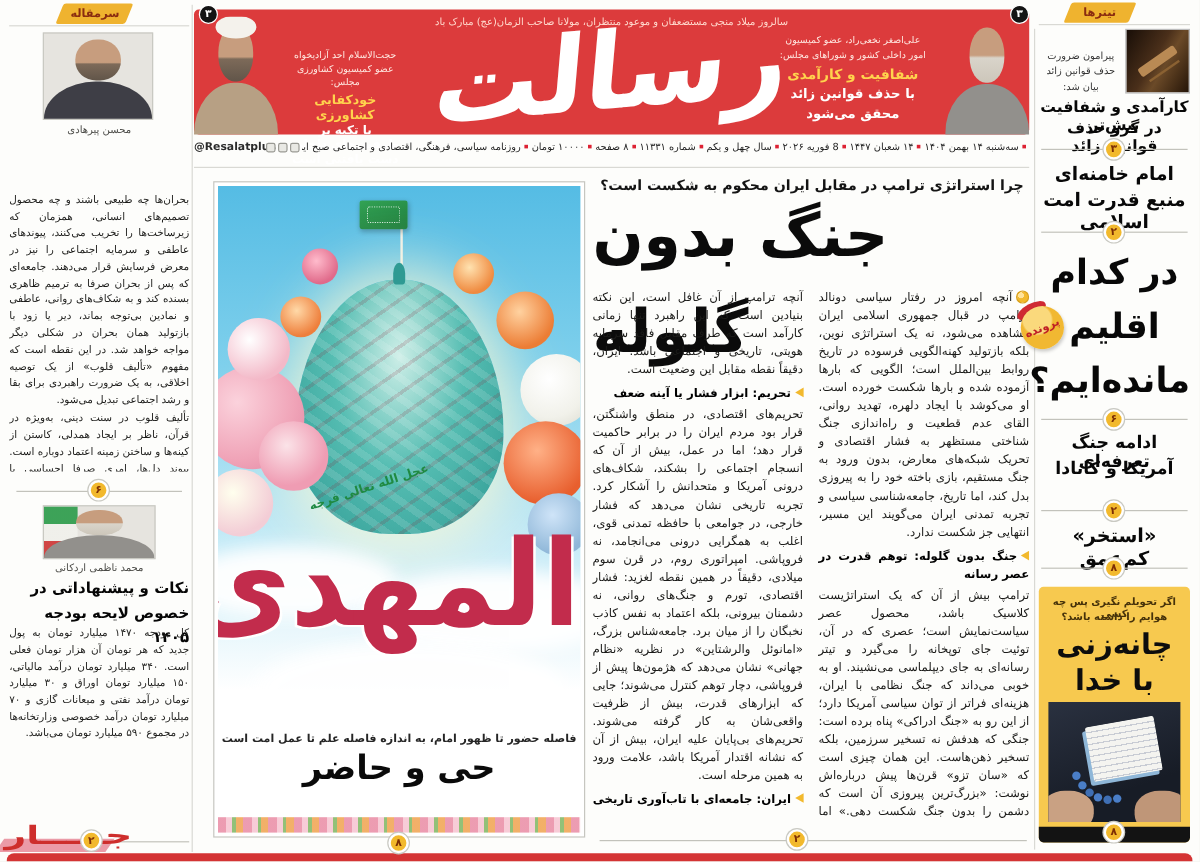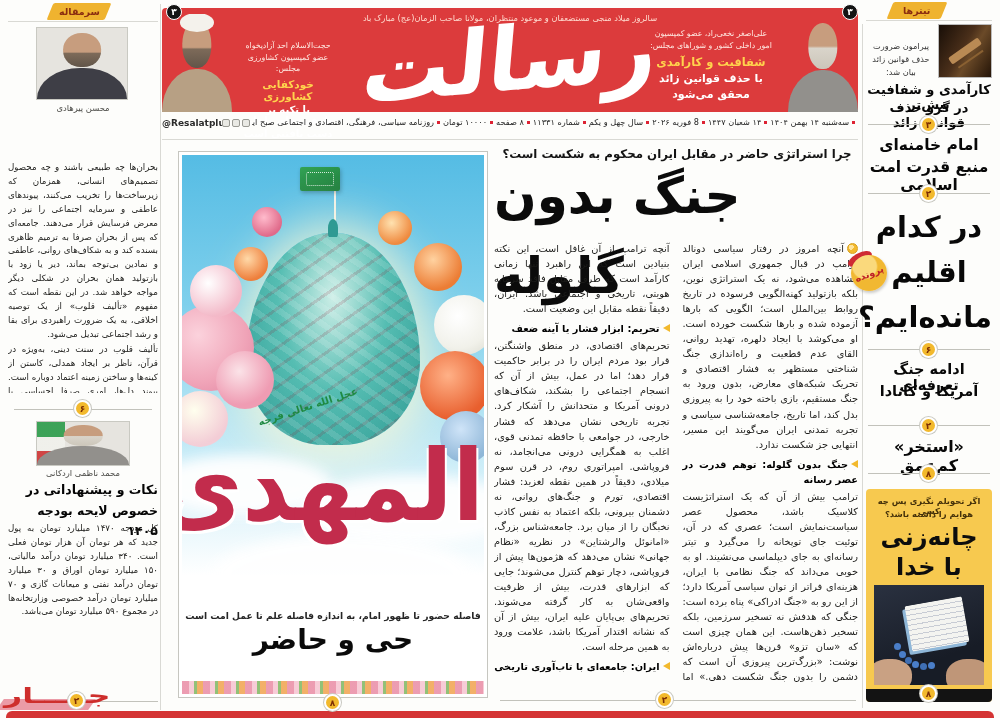--- a/index.html
+++ b/index.html
@@ -276,21 +276,21 @@
       <div class="cloud" style="left:30px; top:380px; width:260px; height:80px;"></div>
       <div id="p-green">عجل الله تعالی فرجه</div>
       <div id="p-callig">المهدی</div>
       <div id="p-caption">فاصله حضور تا ظهور امام، به اندازه فاصله علم تا عمل امت است</div>
       <div id="p-title">حی و حاضر</div>
       <div id="p-strip"></div>
     </div>
   </div>
   <div class="pbadge" style="left:324px; top:694px;">۸</div>
 
-  <div id="art-kicker">چرا استراتژی حاضر در مقابل ایران محکوم به شکست است؟</div>
+  <div id="art-kicker">چرا استراتژی ترامپ در مقابل ایران محکوم به شکست است؟</div>
   <div id="art-headline">جنگ بدون گلوله</div>
   <div id="article-body">
     <p><span class="lead-icon"></span><span>آنچه امروز در رفتار سیاسی دونالد ترامپ در قبال جمهوری اسلامی ایران مشاهده می‌شود، نه یک استراتژی نوین، بلکه بازتولید کهنه‌الگویی فرسوده در تاریخ روابط بین‌الملل است؛ الگویی که بارها آزموده شده و بارها شکست خورده است. او می‌کوشد با ایجاد دلهره، تهدید روانی، القای عدم قطعیت و راه‌اندازی جنگ شناختی مستظهر به فشار اقتصادی و تحریک شبکه‌های معارض، بدون ورود به جنگ مستقیم، بازی باخته خود را به پیروزی بدل کند، اما تاریخ، جامعه‌شناسی سیاسی و تجربه تمدنی ایران می‌گویند این مسیر، انتهایی جز شکست ندارد.</span></p>
     <div class="sect-head"><span class="tri"></span><span>جنگ بدون گلوله: توهم قدرت در عصر رسانه</span></div>
     <p>ترامپ بیش از آن که یک استراتژیست کلاسیک باشد، محصول عصر سیاست‌نمایش است؛ عصری که در آن، توئیت جای توپخانه را می‌گیرد و تیتر رسانه‌ای به جای دیپلماسی می‌نشیند. او به خوبی می‌داند که جنگ نظامی با ایران، هزینه‌ای فراتر از توان سیاسی آمریکا دارد؛ از این رو به «جنگ ادراکی» پناه برده است: جنگی که هدفش نه تسخیر سرزمین، بلکه تسخیر ذهن‌هاست. این همان چیزی است که «سان تزو» قرن‌ها پیش درباره‌اش نوشت: «بزرگ‌ترین پیروزی آن است که دشمن را بدون جنگ شکست دهی.» اما آنچه ترامپ از آن غافل است، این نکته بنیادین است که این راهبرد تنها زمانی کارآمد است که طرف مقابل فاقد سرمایه هویتی، تاریخی و اجتماعی باشد. ایران، دقیقاً نقطه مقابل این وضعیت است.</p>
     <div class="sect-head"><span class="tri"></span><span>تحریم: ابزار فشار یا آینه ضعف</span></div>
     <p>تحریم‌های اقتصادی، در منطق واشنگتن، قرار بود مردم ایران را در برابر حاکمیت قرار دهد؛ اما در عمل، بیش از آن که انسجام اجتماعی را بشکند، شکاف‌های درونی آمریکا و متحدانش را آشکار کرد. تجربه تاریخی نشان می‌دهد که فشار خارجی، در جوامعی با حافظه تمدنی قوی، اغلب به همگرایی درونی می‌انجامد، نه فروپاشی. امپراتوری روم، در قرن سوم میلادی، دقیقاً در همین نقطه لغزید: فشار اقتصادی، تورم و جنگ‌های روانی، نه دشمنان بیرونی، بلکه اعتماد به نفس کاذب نخبگان را از میان برد. جامعه‌شناس بزرگ، «امانوئل والرشتاین» در نظریه «نظام جهانی» نشان می‌دهد که هژمون‌ها پیش از فروپاشی، دچار توهم کنترل می‌شوند؛ جایی که ابزارهای قدرت، بیش از ظرفیت واقعی‌شان به کار گرفته می‌شوند. تحریم‌های بی‌پایان علیه ایران، بیش از آن که نشانه اقتدار آمریکا باشد، علامت ورود به همین مرحله است.</p>
     <div class="sect-head"><span class="tri"></span><span>ایران: جامعه‌ای با تاب‌آوری تاریخی</span></div>
 
   </div>

